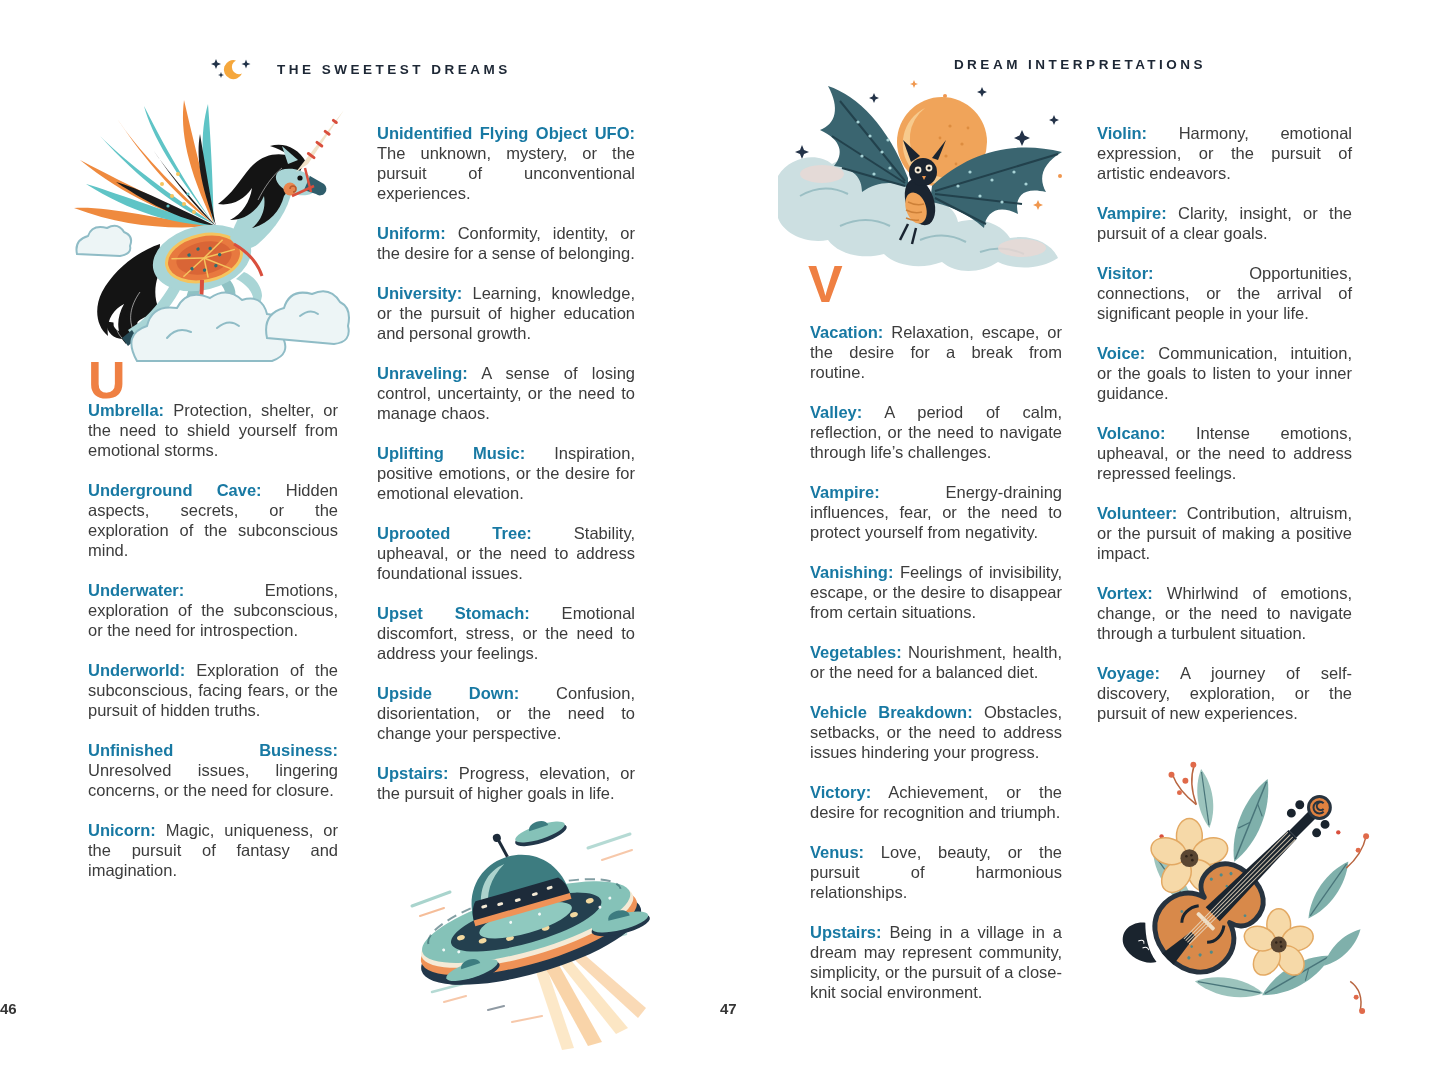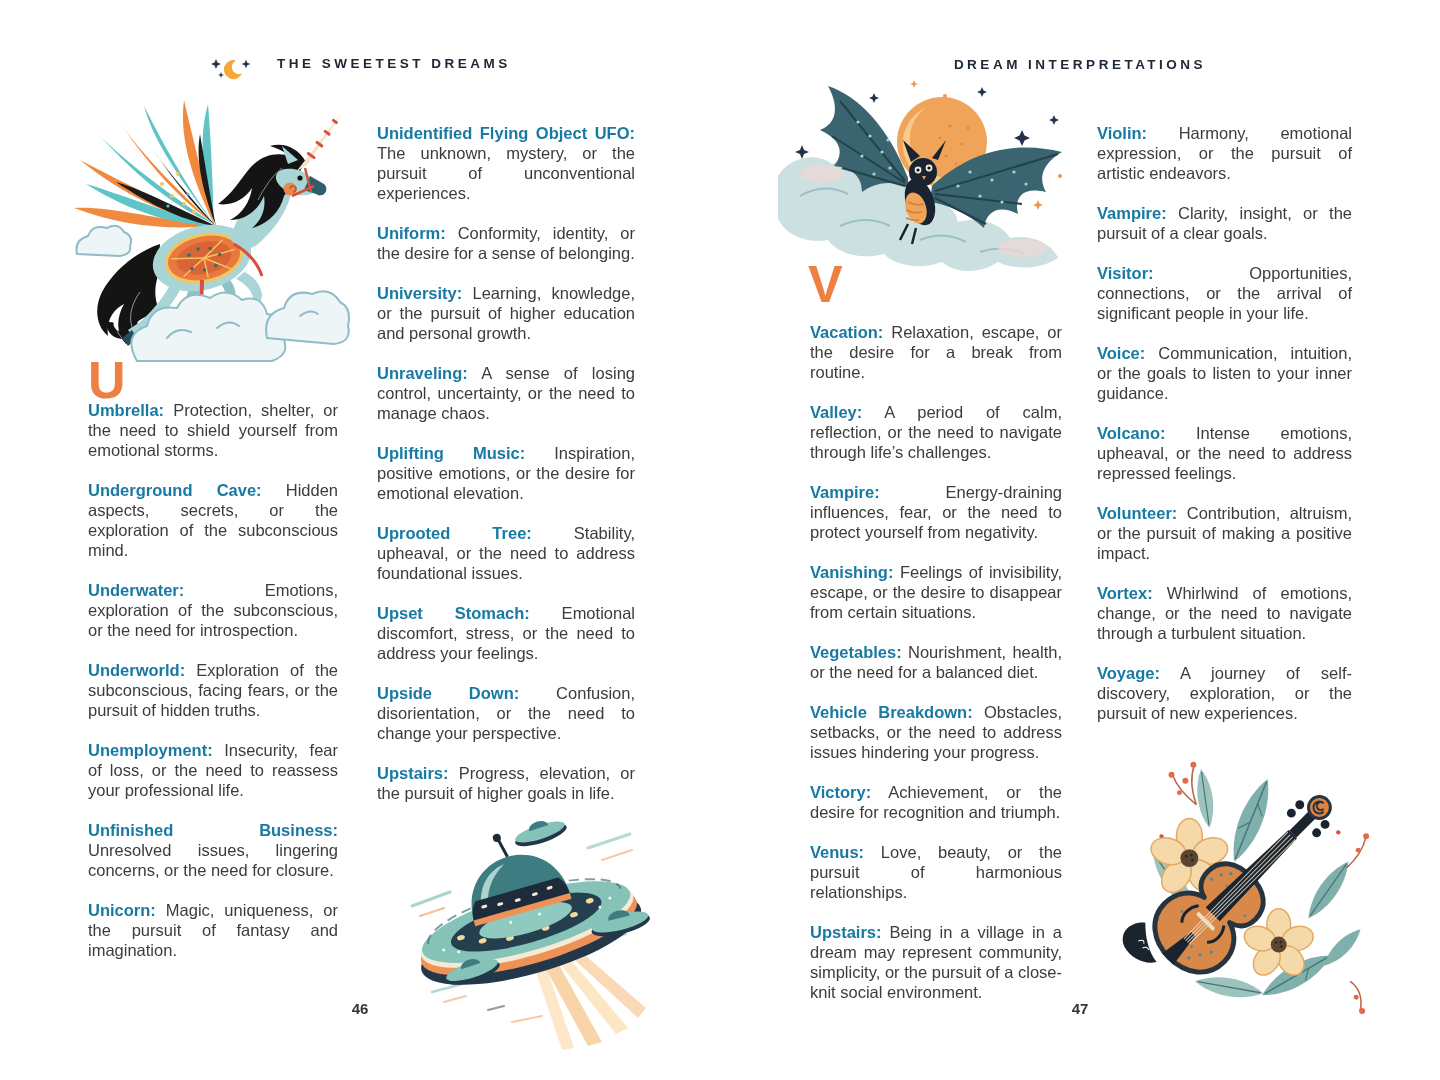--- a/index.html
+++ b/index.html
@@ -6,34 +6,34 @@
   .spread{
     position:relative;width:1440px;height:1080px;background:#ffffff;
     font-family:"Liberation Sans",sans-serif;overflow:hidden;
   }
   .page-header{
     position:absolute;top:56px;width:720px;text-align:center;
     color:var(--header,#1d2735);font-size:13.5px;font-weight:bold;letter-spacing:3.5px;
   }
   .hdr-left{left:0;}
   .hdr-right{left:720px;text-decoration:underline;}
-  .hdr-inner{display:inline-flex;gap:24px;vertical-align:middle;}
+  .hdr-inner{display:inline-flex;align-items:center;gap:24px;vertical-align:middle;}
   .hdr-inner svg{flex:0 0 auto;}
   .dropcap{
     position:absolute;font-size:52px;line-height:1;font-weight:bold;
     color:var(--letter,#ef8043);
   }
   .entry-col{
     position:absolute;font-size:16.5px;line-height:20px;color:var(--body,#3c3c3c);
     text-align:justify;hyphens:auto;-webkit-hyphens:auto;
   }
   .entry{margin:0 0 20px 0;}
   .term{font-weight:bold;color:var(--term,#1879a3);}
   .pagenum{
-    position:absolute;top:1000px;width:720px;text-align:center;
+    position:absolute;top:1000px;width:720px;
     font-size:15px;font-weight:bold;color:#353535;
   }
   .pn-left{left:0;}
   .pn-right{left:720px;}
   .illus{position:absolute;}
 </style>
 </head>
 <body>
 
 <div class="spread">
@@ -152,21 +152,20 @@
     </g>
   </svg>
 
   <div class="dropcap" style="left:88px;top:354px">U</div>
 
   <div class="entry-col" style="left:88px;top:400px;width:250px">
       <p class="entry"><span class="term">Umbrella:</span><span class="def"> Protection, shelter, or the need to shield yourself from emotional storms.</span></p>
       <p class="entry"><span class="term">Underground Cave:</span><span class="def"> Hidden aspects, secrets, or the exploration of the subconscious mind.</span></p>
       <p class="entry"><span class="term">Underwater:</span><span class="def"> Emotions, exploration of the subconscious, or the need for introspection.</span></p>
       <p class="entry"><span class="term">Underworld:</span><span class="def"> Exploration of the subconscious, facing fears, or the pursuit of hidden truths.</span></p>
-      <p class="entry"><span class="term">Unemployment:</span><span class="def"> Insecurity, fear of loss, or the need to reassess your professional life.</span></p>
       <p class="entry"><span class="term">Unfinished Business:</span><span class="def"> Unresolved issues, lingering concerns, or the need for closure.</span></p>
       <p class="entry"><span class="term">Unicorn:</span><span class="def"> Magic, uniqueness, or the pursuit of fantasy and imagination.</span></p>
     </div>
 
   <div class="entry-col" style="left:377px;top:123px;width:258px">
       <p class="entry"><span class="term">Unidentified Flying Object UFO:</span><span class="def"> The unknown, mystery, or the pursuit of unconventional experiences.</span></p>
       <p class="entry"><span class="term">Uniform:</span><span class="def"> Conformity, identity, or the desire for a sense of belonging.</span></p>
       <p class="entry"><span class="term">University:</span><span class="def"> Learning, knowledge, or the pursuit of higher education and personal growth.</span></p>
       <p class="entry"><span class="term">Unraveling:</span><span class="def"> A sense of losing control, uncertainty, or the need to manage chaos.</span></p>
       <p class="entry"><span class="term">Uplifting Music:</span><span class="def"> Inspiration, positive emotions, or the desire for emotional elevation.</span></p>

